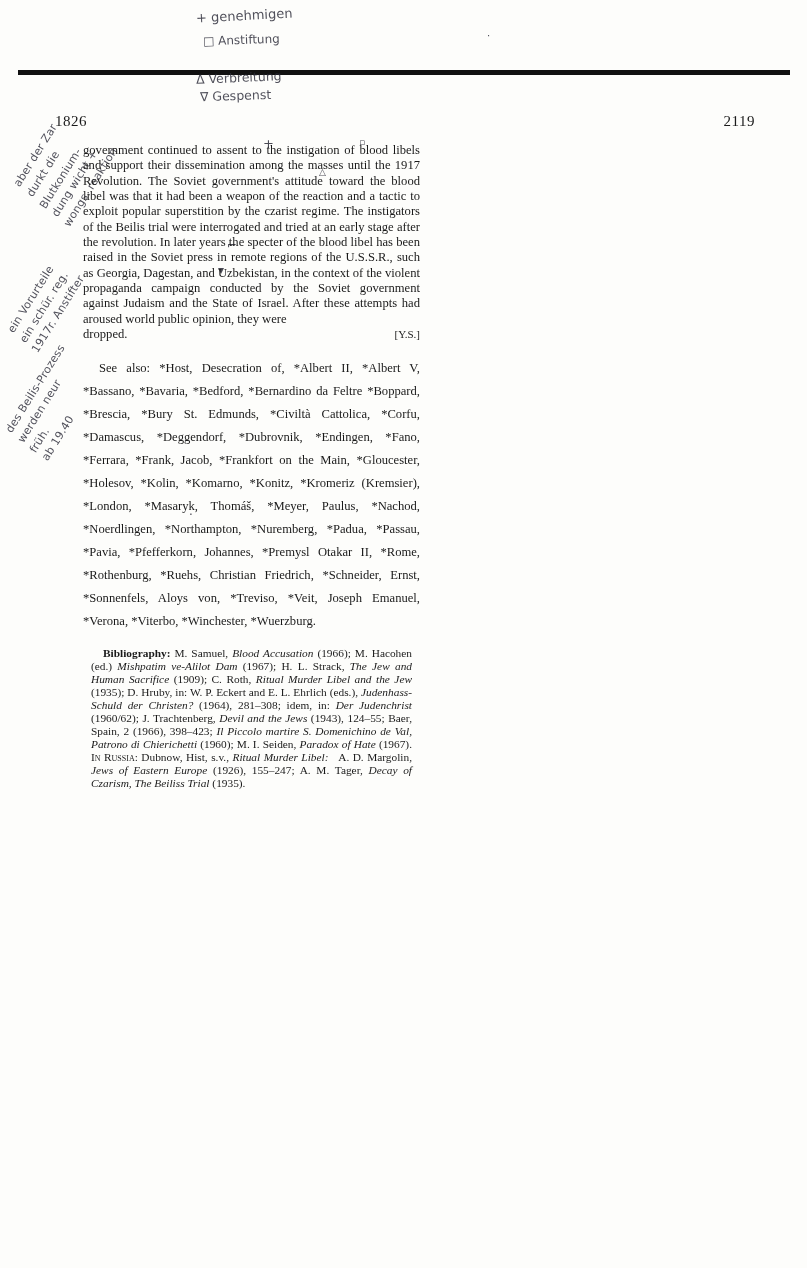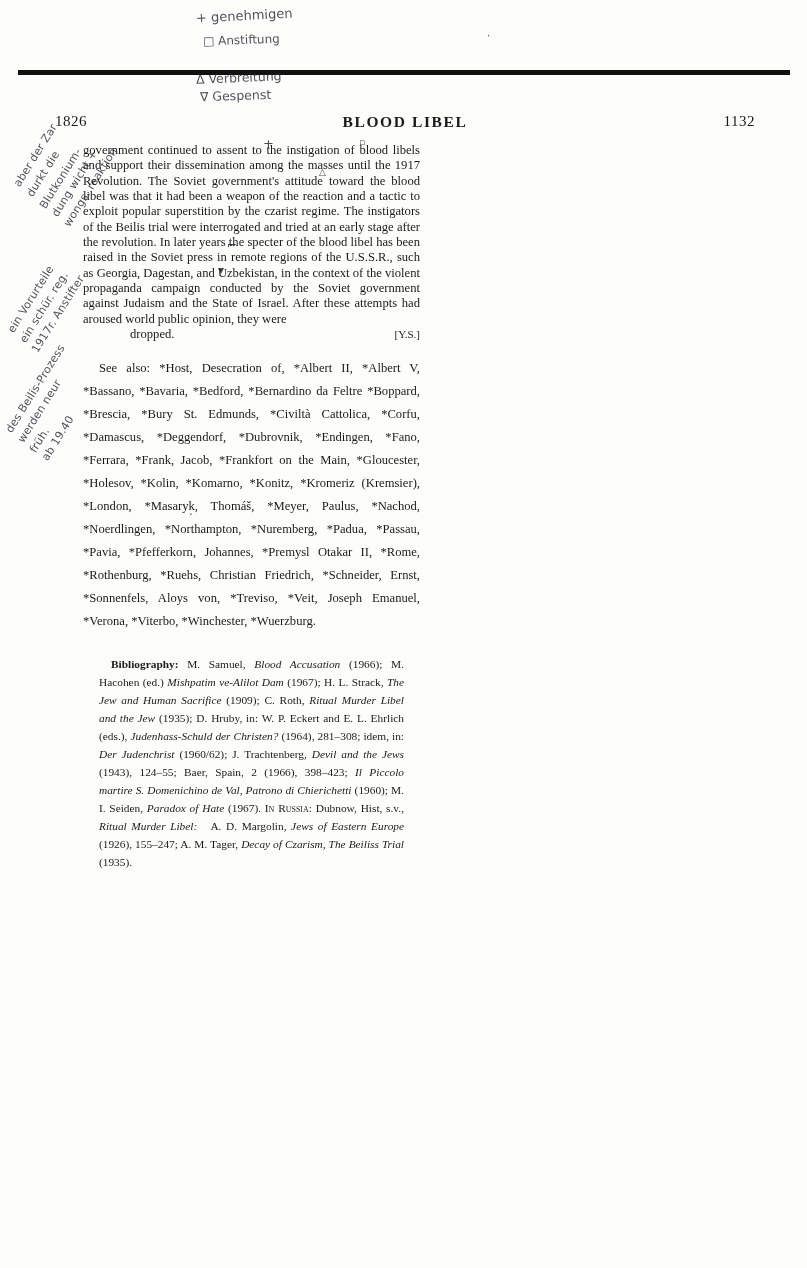--- a/index.html
+++ b/index.html
@@ -89,38 +89,37 @@
     display: block;
     text-align: right;
     font-size: 11px;
   }
   .dropped-line {
     display: flex;
     justify-content: space-between;
     align-items: flex-start;
     font-size: 12.6px;
     line-height: 15.35px;
-    margin-left: 47px;
   }
 
   .gap-sm { height: 15px; }
   .gap-xs { height: 6px; }
 
   p.seealso {
     margin: 0;
     font-size: 12.6px;
     line-height: 23px;
     text-align: justify;
     text-indent: 16px;
   }
 
   p.biblio {
-    margin: 16px;
+    margin: 8px;
     font-size: 11.35px;
-    line-height: 18px;
+    line-height: 13px;
     text-align: justify;
     text-indent: 12px;
   }
   p.biblio b { font-weight: 700; }
   p.biblio i { font-style: italic; }
   .smallcaps {
     font-variant: small-caps;
     font-size: 11.35px;
   }
 
@@ -191,22 +190,21 @@
   <div class="top-rule"></div>
 
   <div class="hand hw-top1">+ genehmigen</div>
   <div class="hand hw-top2">□ Anstiftung</div>
   <div class="hand hw-top3">Δ Verbreitung</div>
   <div class="hand hw-top4">∇ Gespenst</div>
   <div class="mark mk-top-dot">·</div>
 
   <div class="running-head">
     <div class="folio-left">1826</div>
-    <div class="head-title">BLOOD LIBEL</div>
-    <div class="folio-right">1132</div>
+    <div class="folio-right">2119</div>
   </div>
 
   <div class="margin-block">
     <div class="hand mb1">aber der Zar</div>
     <div class="hand mb2">durkt die</div>
     <div class="hand mb3">Blutkonium-</div>
     <div class="hand mb4">dung wicht +</div>
     <div class="hand mb5">wongs. reaktion</div>
     <div class="hand mb6">ein Vorurteile</div>
     <div class="hand mb7">ein schür. reg.</div>

